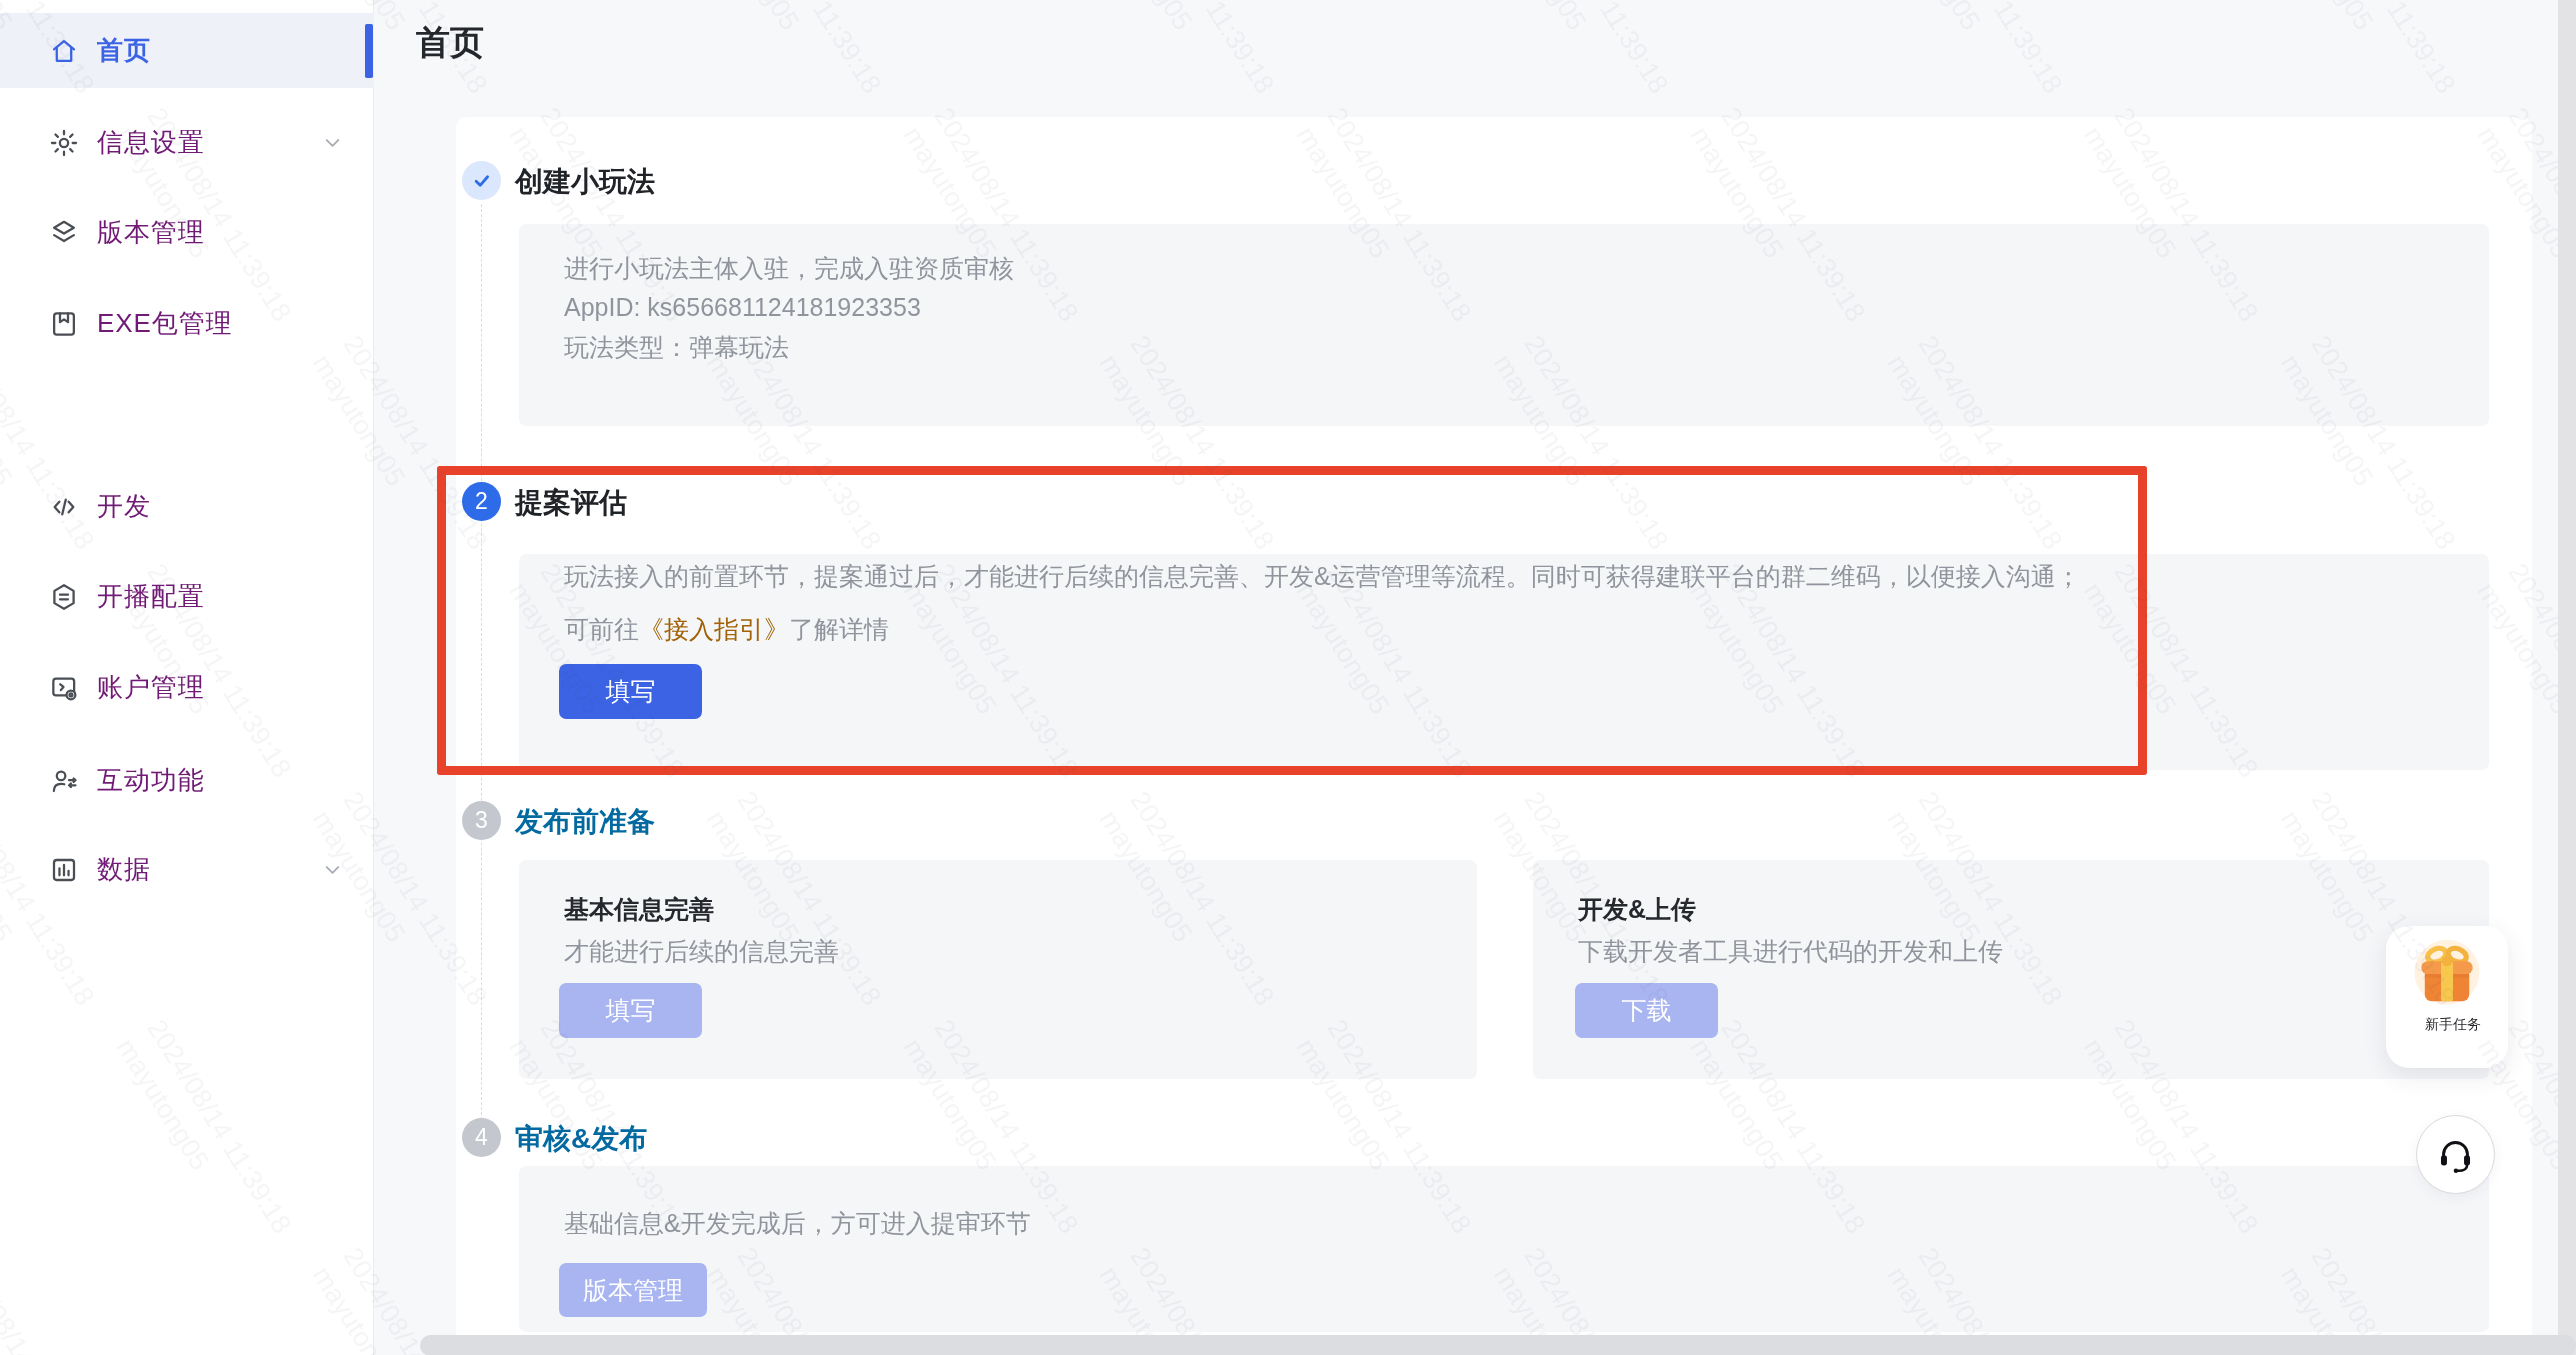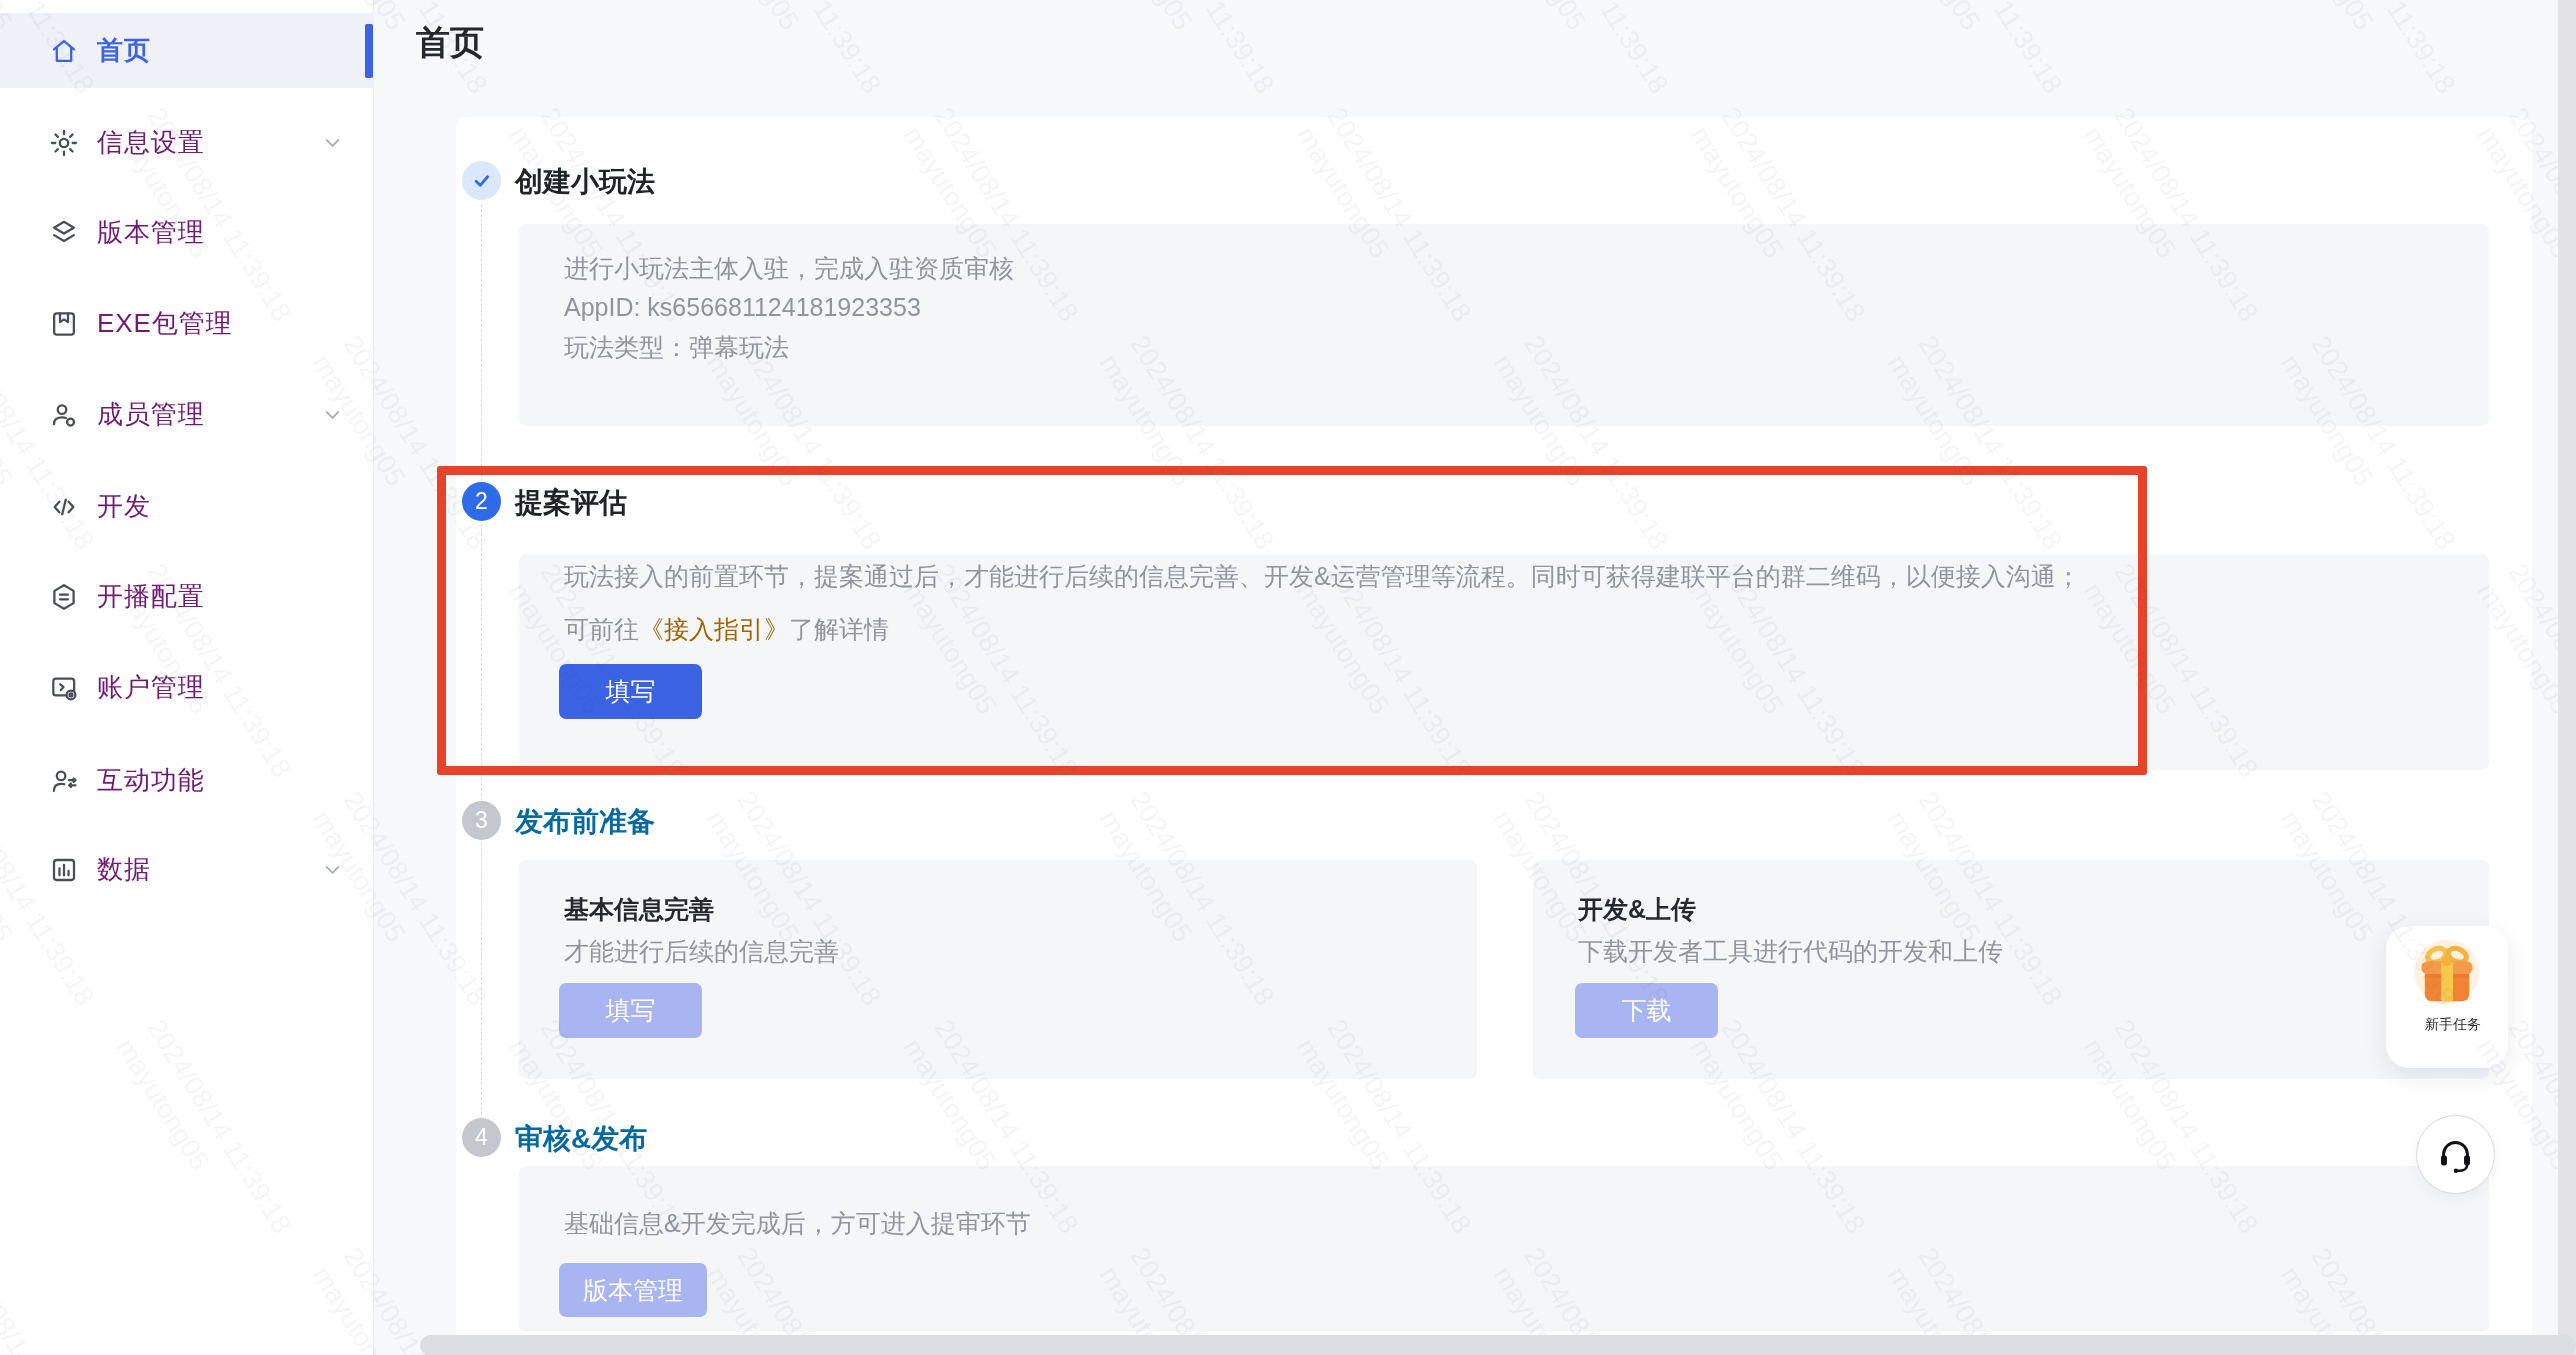--- a/index.html
+++ b/index.html
@@ -129,36 +129,20 @@
       <div class="side-item" style="top: 286px;">
       <span class="side-icon">
           <svg viewBox="0 0 24 24" fill="none" stroke="currentColor" stroke-width="1.7" stroke-linecap="round" stroke-linejoin="round">
             <rect x="4.6" y="4" width="14.8" height="16" rx="2"></rect>
             <path d="M9 4 V10.6 L12 8.5 L15 10.6 V4"></path>
           </svg>
         </span>
       <span class="side-label">EXE包管理</span>
 
     </div>
-      <div class="side-item" style="top: 377px;">
-      <span class="side-icon">
-          <svg viewBox="0 0 24 24" fill="none" stroke="currentColor" stroke-width="1.7" stroke-linecap="round" stroke-linejoin="round">
-            <circle cx="10.5" cy="8" r="3.2"></circle>
-            <path d="M4.5 19 C4.5 15.2 7 13.8 10.5 13.8 C11.6 13.8 12.6 13.95 13.4 14.25"></path>
-            <circle cx="16.9" cy="17.3" r="2.6"></circle>
-          </svg>
-        </span>
-      <span class="side-label">成员管理</span>
-      <span class="side-chevron">
-          <svg viewBox="0 0 24 24" fill="none" stroke="currentColor" stroke-width="2" stroke-linecap="round" stroke-linejoin="round">
-            <polyline points="6,9.5 12,15.5 18,9.5"></polyline>
-          </svg>
-        </span>
-
-    </div>
       <div class="side-item" style="top: 469px;">
       <span class="side-icon">
           <svg viewBox="0 0 24 24" fill="none" stroke="currentColor" stroke-width="1.7" stroke-linecap="round" stroke-linejoin="round">
             <path d="M8.5 8 L5 12 L8.5 16"></path>
             <path d="M15.5 8 L19 12 L15.5 16"></path>
             <path d="M13.3 6.5 L10.7 17.5"></path>
           </svg>
         </span>
       <span class="side-label">开发</span>
 

